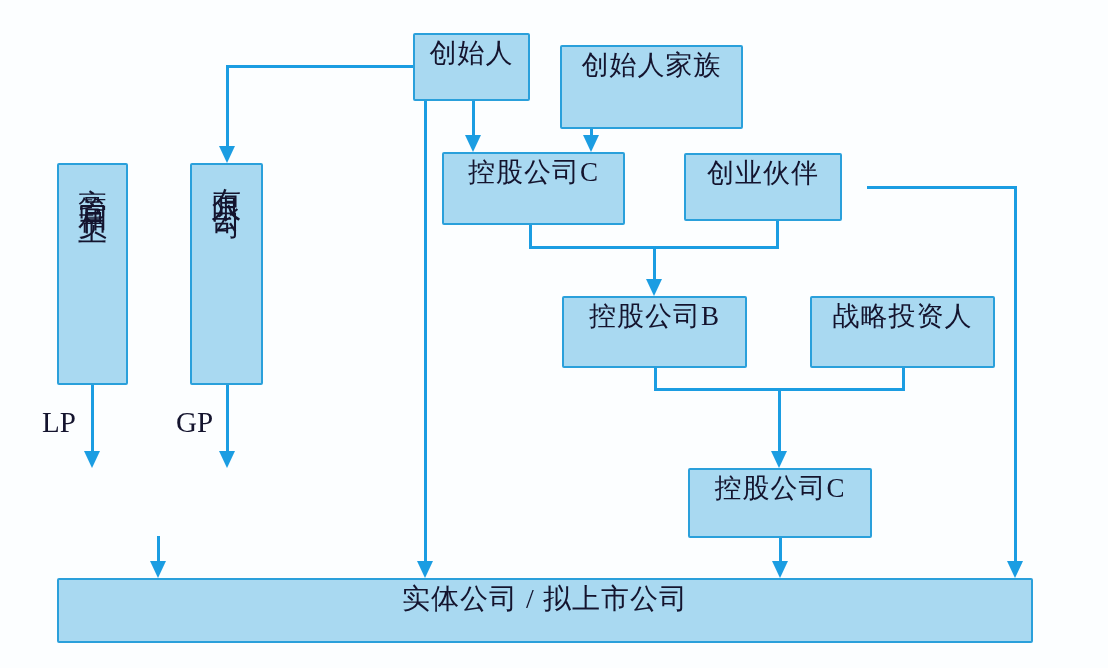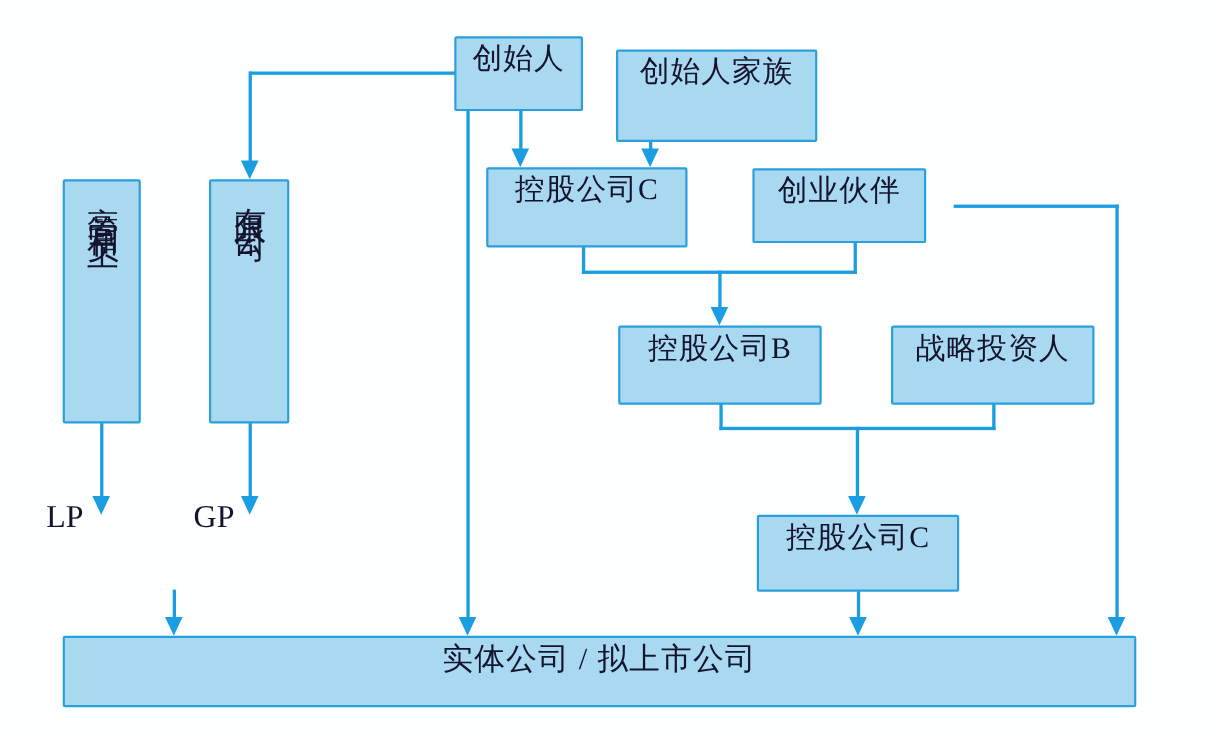--- a/index.html
+++ b/index.html
@@ -50,21 +50,20 @@
     position:absolute;width:0;height:0;
     border-left:8px solid transparent;
     border-right:8px solid transparent;
     border-top:17px solid var(--connector,#1b9de2);
   }
   
   .edge-label{
     position:absolute;
     color:var(--text,#14142e);
     font-size:29px;
-    margin-top:48px;
   }
   #lbl-lp{left:42px;top:406px}
   #lbl-gp{left:176px;top:406px}
 </style>
 </head>
 <body>
 
 <div class="canvas">
 
   <div class="hl" style="left:227px;top:65px;width:188px"></div>

